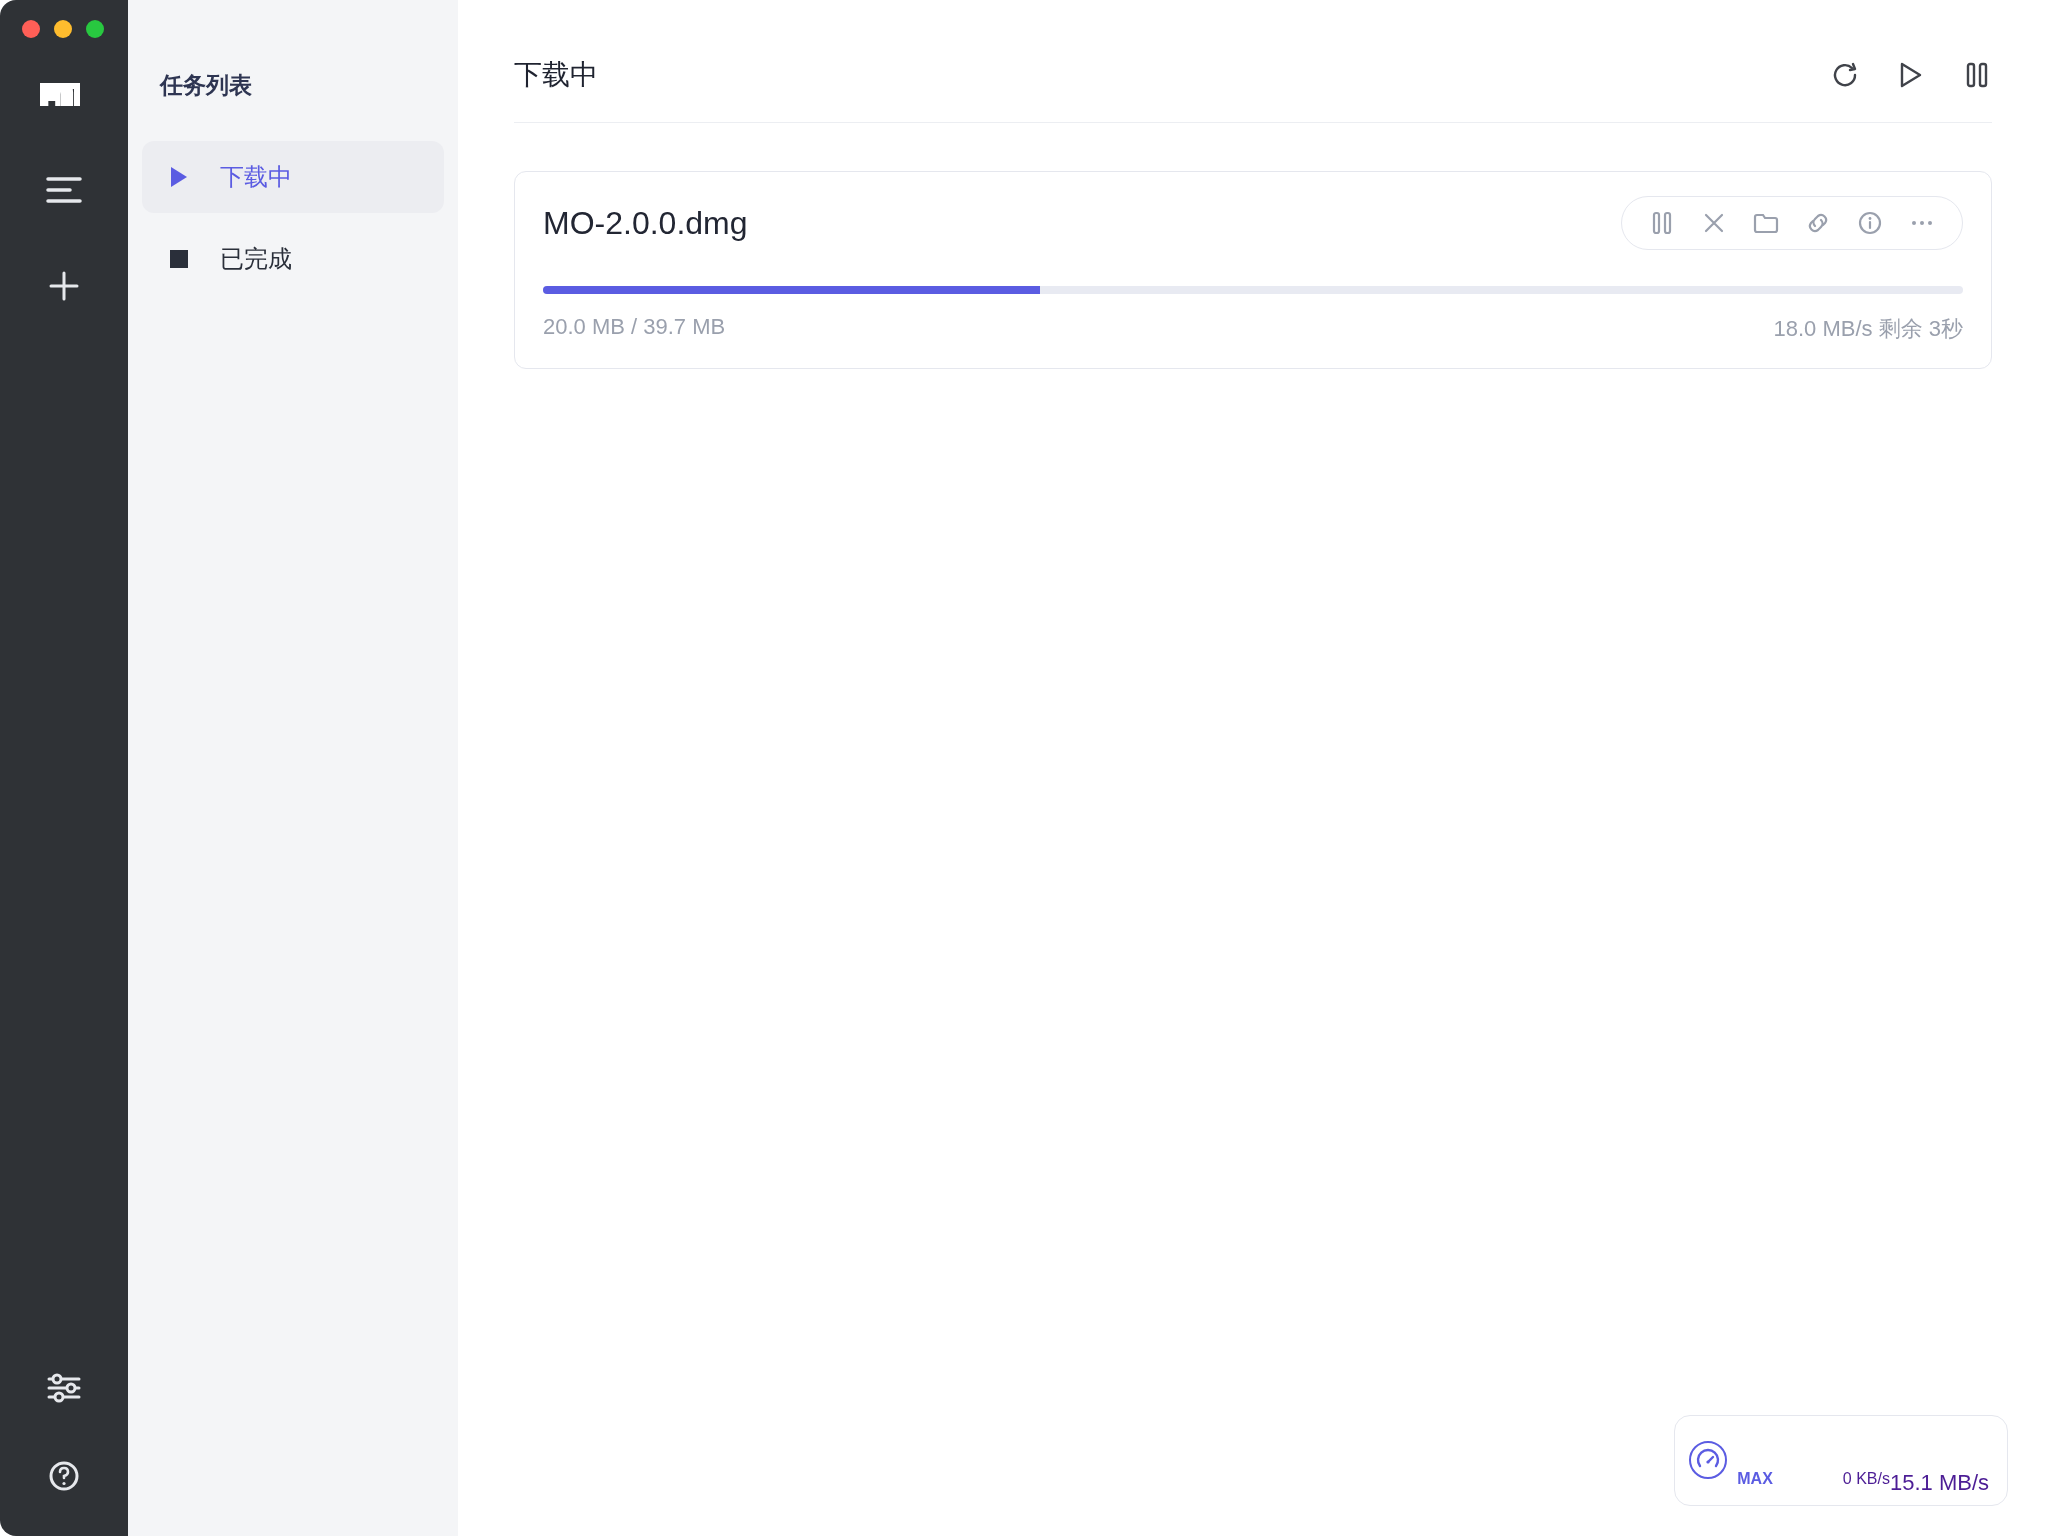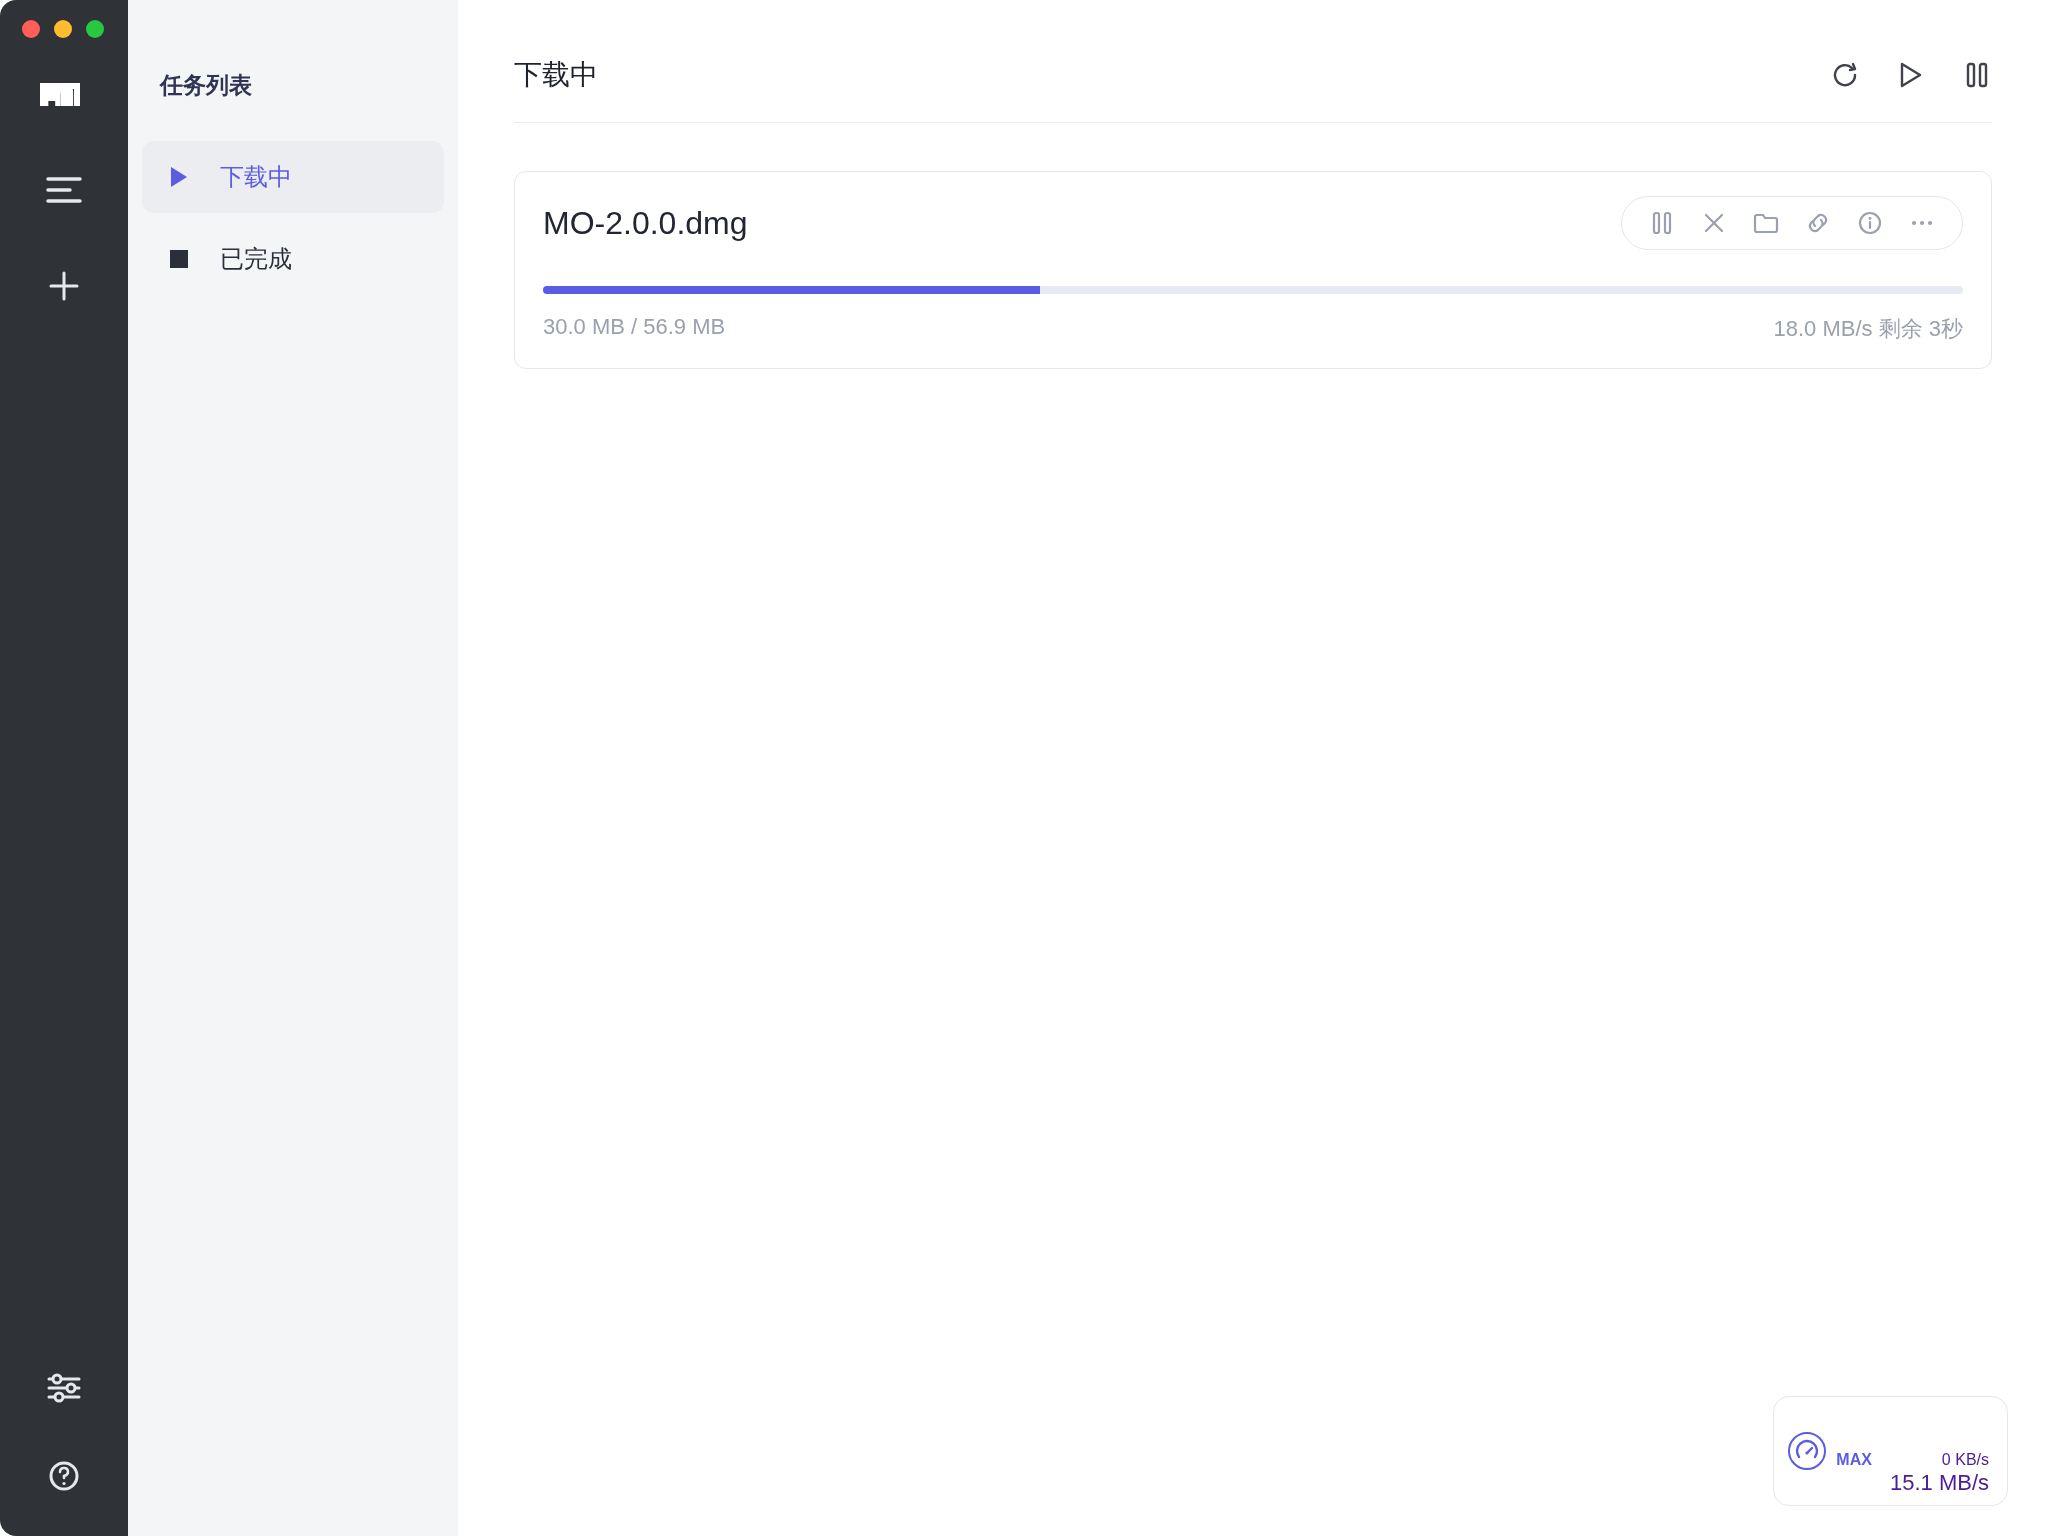--- a/index.html
+++ b/index.html
@@ -194,21 +194,21 @@
     padding: 10px 18px 10px 14px;
     background: #fff;
   }
   .speed-icon {
     width: 38px; height: 38px;
     border: 2.5px solid #5b5ce2;
     border-radius: 50%;
     display:flex; align-items:center; justify-content:center;
     color: #5b5ce2;
   }
-  .speed-texts { display:flex; flex-direction:column; align-items:flex-end; line-height:1.15;margin-top:44px; }
+  .speed-texts { display:flex; flex-direction:row; align-items:flex-start; line-height:1.15;margin-top:44px; }
   .speed-row-top { display:flex; gap: 70px; font-size: 16px; }
   .speed-max { color: #5b5ce2; font-weight:600; }
   .speed-upload { color: #4c1d95; }
   .speed-down { color: #4c1d95; font-size: 22px; font-weight:500; }
 
   svg { display:block; }
 </style>
 </head>
 <body>
 
@@ -345,21 +345,21 @@
                   <circle cx="12" cy="4" r="2" fill="currentColor"></circle>
                   <circle cx="20" cy="4" r="2" fill="currentColor"></circle>
                 </svg>
             </div>
           </div>
         </div>
         <div class="progress">
           <div class="progress-bar" style="width:35%"></div>
         </div>
         <div class="task-bottom">
-          <div class="task-size">30.0 MB / 56.9 MB</div>
+          <div class="task-size">20.0 MB / 39.7 MB</div>
           <div class="task-eta">18.0 MB/s 剩余 3秒</div>
         </div>
       </div>
     </div>
 
     <div class="speed-badge">
       <div class="speed-icon">
         <svg width="24" height="24" viewBox="0 0 24 24">
             <path d="M4 18 a10 10 0 1 1 16 0" fill="none" stroke="currentColor" stroke-width="2.4" stroke-linecap="round"></path>
             <path d="M12 14 l5 -5" stroke="currentColor" stroke-width="2.4" stroke-linecap="round"></path>

